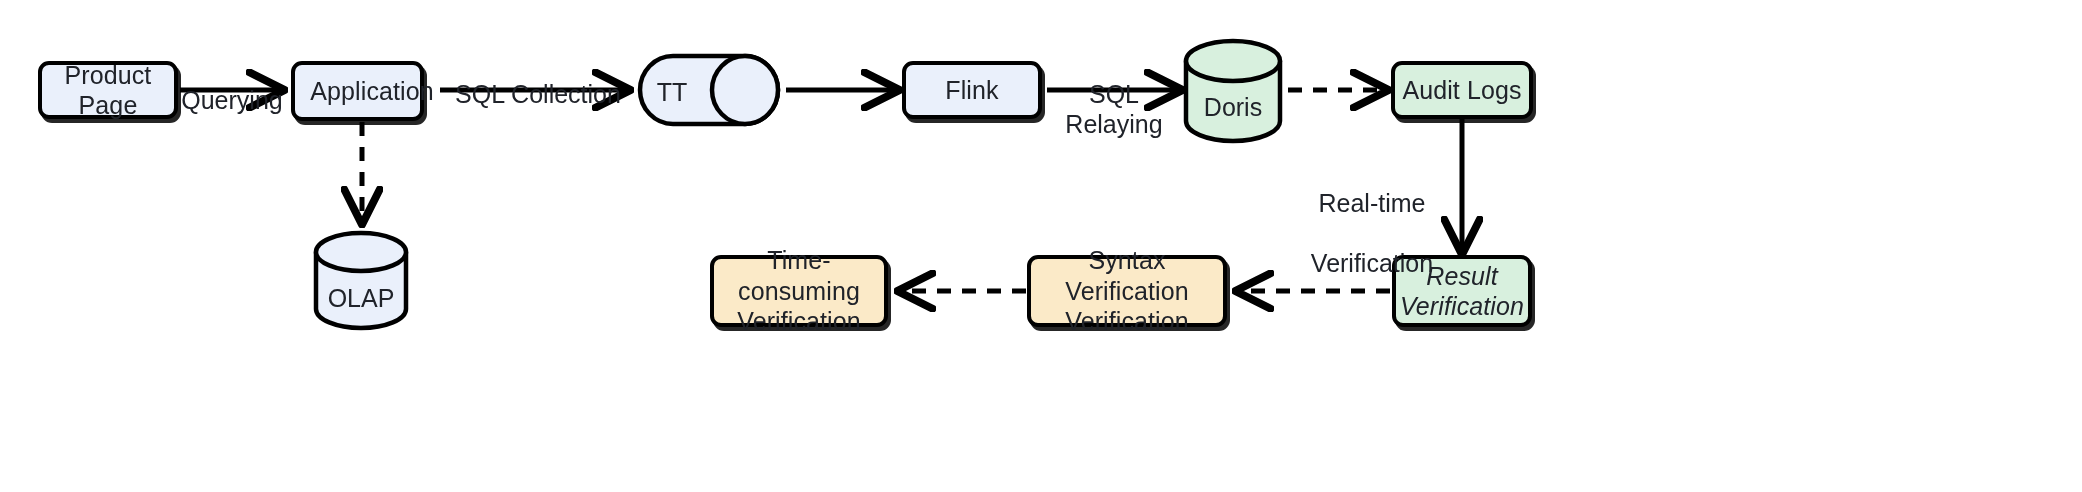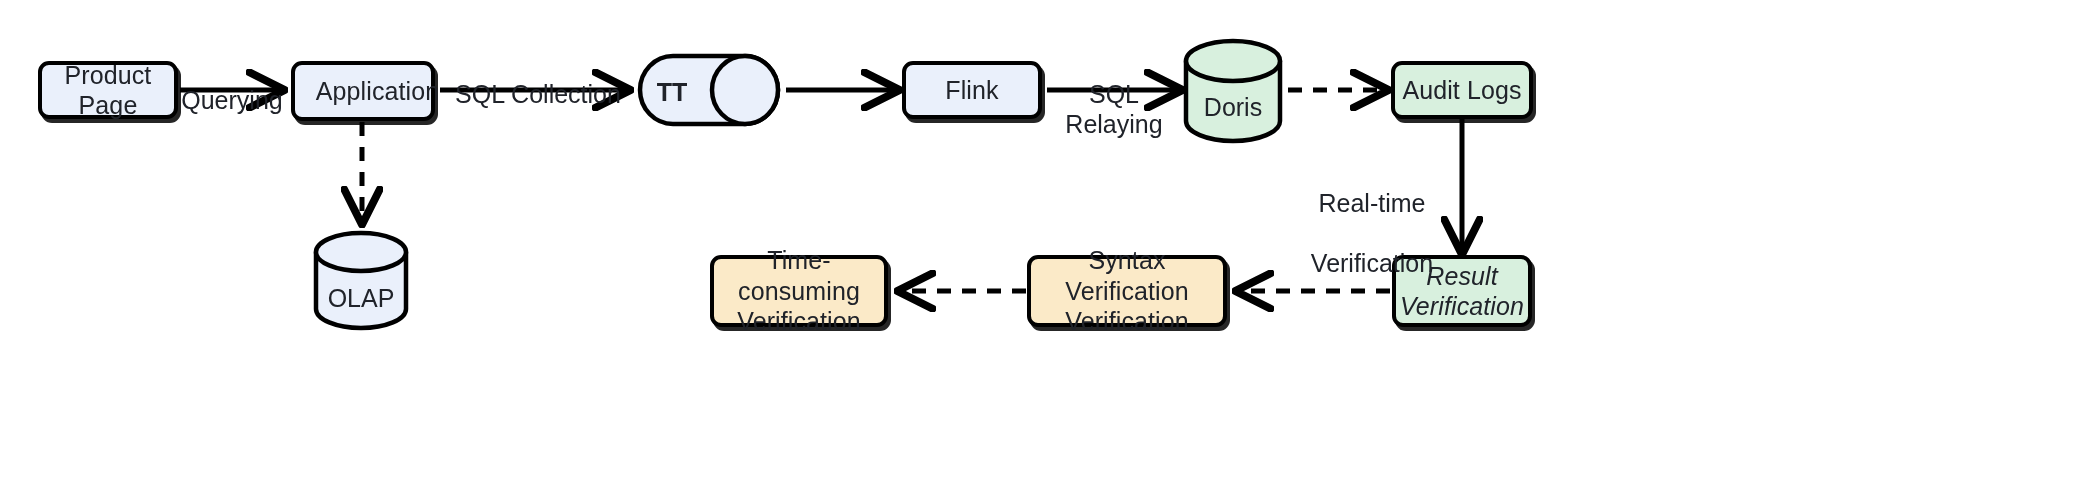--- a/index.html
+++ b/index.html
@@ -87,25 +87,25 @@
     <g>
       <path d="M 316,252 L 316,309 A 45,19 0 0 0 406,309 L 406,252 Z" fill="#eaf0fb" stroke="#000" stroke-width="4.5" stroke-linejoin="round"></path>
       <ellipse cx="361" cy="252" rx="45" ry="19" fill="#eaf0fb" stroke="#000" stroke-width="4.5"></ellipse>
     </g>
   </svg>
 
   <div class="node rect fill-blue" style="left:38px;top:61px;width:140px;height:58px;">
     <span>Product Page</span>
   </div>
 
-  <div class="node rect fill-blue" style="left:291px;top:61px;width:144px;height:60px;padding-left:29px;">
+  <div class="node rect fill-blue" style="left:291px;top:61px;width:133px;height:60px;padding-left:29px;">
     <span>Application</span>
   </div>
 
-  <div class="hcyl" style="left:640px;top:56px;width:146px;height:68px;font-weight:bold;">
+  <div class="hcyl" style="left:640px;top:56px;width:146px;height:68px;">
     <div class="lbl" style="top:22px;left:-22px;right:60px;">TT</div>
   </div>
 
   <div class="node rect fill-blue" style="left:902px;top:61px;width:140px;height:58px;">
     <span>Flink</span>
   </div>
 
   <div class="cyl" style="left:1186px;top:41px;width:94px;height:100px;">
     <div class="lbl" style="top:52px;">Doris</div>
   </div>

